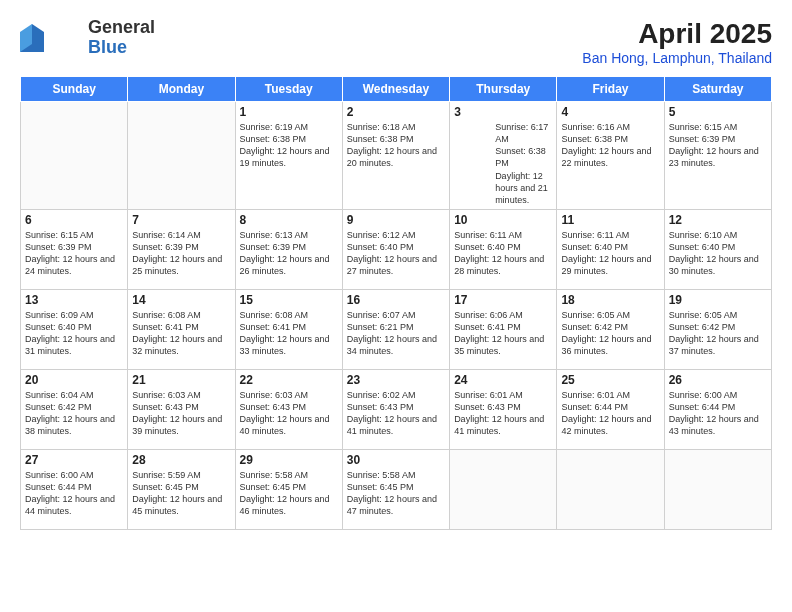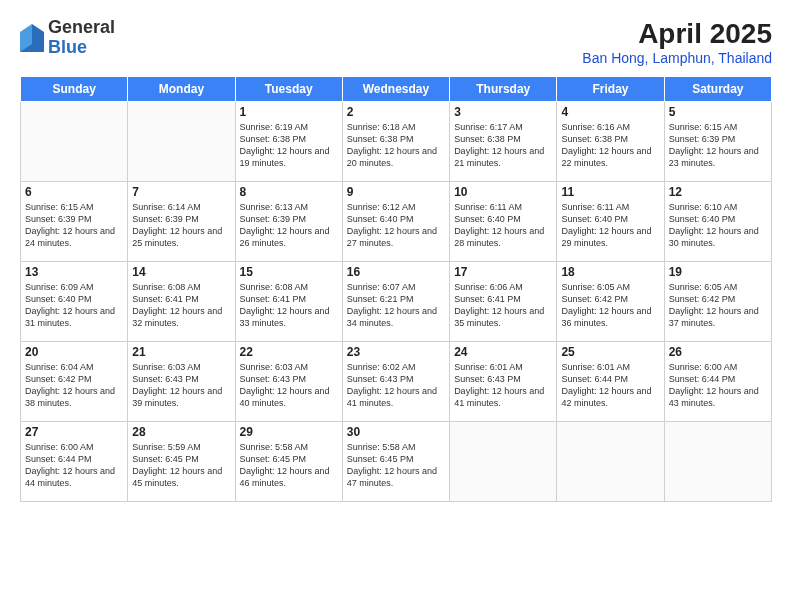--- a/index.html
+++ b/index.html
@@ -23,20 +23,21 @@
       margin-bottom: 10px;
     }
     .logo {
       display: flex;
       align-items: center;
     }
     .logo-text {
       display: flex;
       flex-direction: column;
       line-height: 1.1;
+      margin-left: 40px;
     }
     .logo-general {
       font-size: 18px;
       font-weight: bold;
       color: #333;
     }
     .logo-blue {
       font-size: 18px;
       font-weight: bold;
       color: #2a6ebb;
@@ -141,21 +142,21 @@
 Daylight: 12 hours and 19 minutes.</div>
           </td>
           <td>
             <span class="day-num">2</span>
             <div class="day-info" style="white-space: pre-line;">Sunrise: 6:18 AM
 Sunset: 6:38 PM
 Daylight: 12 hours and 20 minutes.</div>
           </td>
           <td>
             <span class="day-num">3</span>
-            <div class="day-info" style="white-space: pre-line;">Sunrise: 6:17 AM
+            <div class="day-info" style="white-space: pre-line; margin-left: 41px;">Sunrise: 6:17 AM
 Sunset: 6:38 PM
 Daylight: 12 hours and 21 minutes.</div>
           </td>
           <td>
             <span class="day-num">4</span>
             <div class="day-info" style="white-space: pre-line;">Sunrise: 6:16 AM
 Sunset: 6:38 PM
 Daylight: 12 hours and 22 minutes.</div>
           </td>
           <td>

